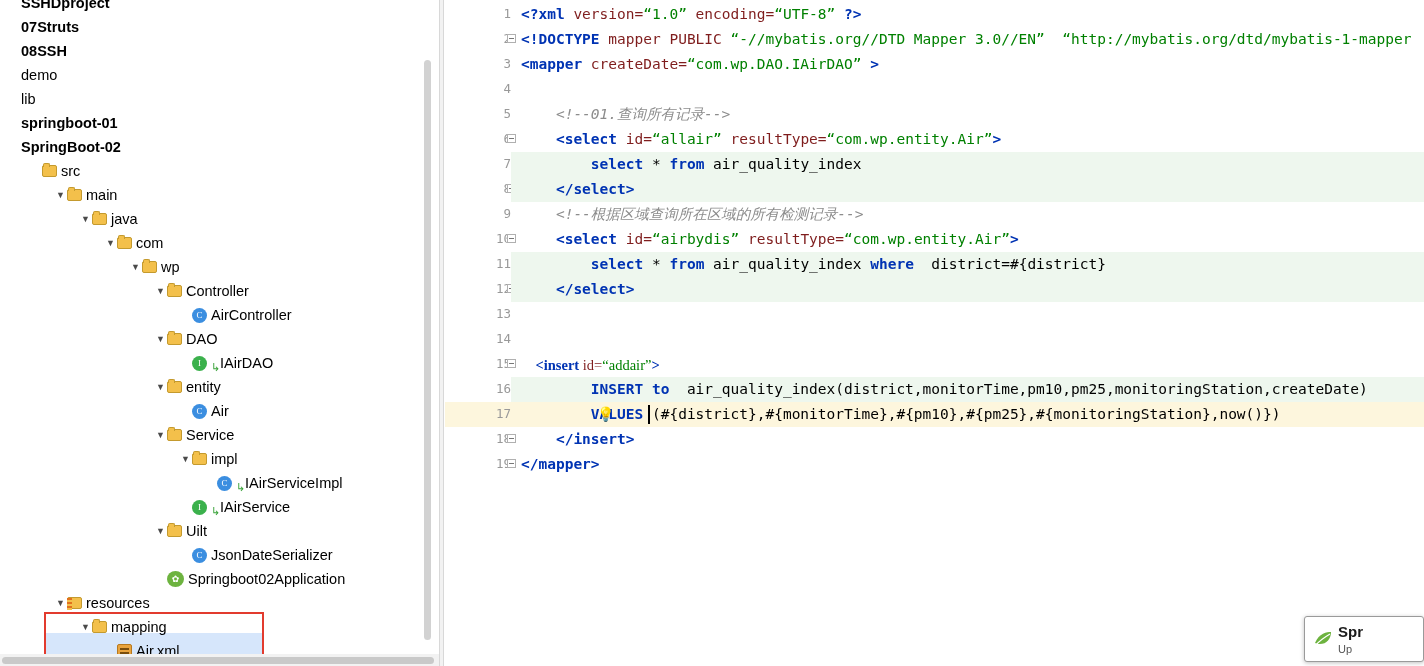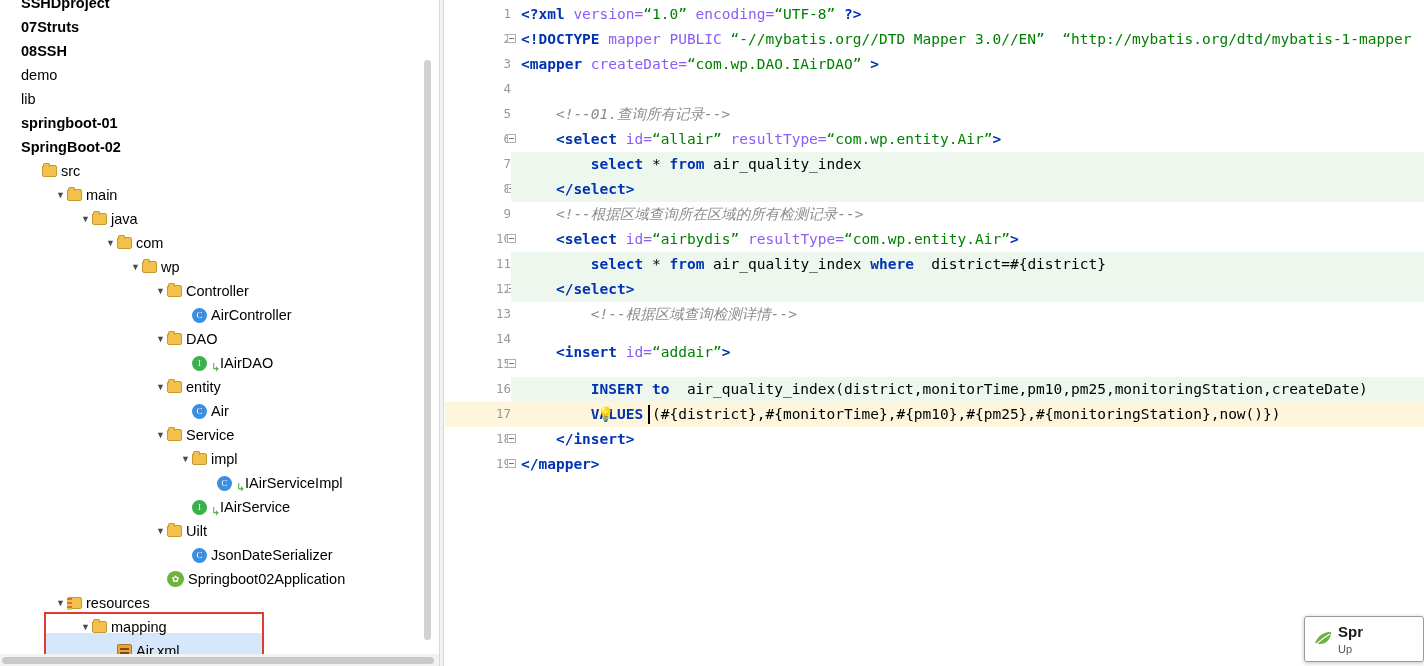--- a/index.html
+++ b/index.html
@@ -50,21 +50,21 @@
   .code-area{position:absolute;left:66px;top:0;right:0;height:666px;}
   .ln{position:absolute;right:0;width:60px;text-align:right;font-family:"DejaVu Sans Mono",monospace;font-size:12.5px;color:#999999;}
   .fold{position:absolute;left:62px;width:11px;height:11px;box-sizing:border-box;}
   .fold i{display:block;width:9px;height:9px;border:1px solid #b0b0b0;background:#fff;box-sizing:border-box;position:relative;}
   .fold i:before{content:"";position:absolute;left:1px;top:3px;width:5px;height:1px;background:#777;}
   .codeline{position:absolute;left:10px;font-family:"DejaVu Sans Mono",monospace;font-size:14.5px;white-space:pre;line-height:25px;height:25px;}
   .hl-green{position:absolute;left:0;right:0;height:25px;background:#eef7ee;}
   .hl-yellow{position:absolute;left:0;right:0;height:25px;background:#fdf6dd;}
   .gutter-yellow{position:absolute;left:0;width:66px;height:25px;background:#fdf6dd;}
   .tag{color:#0033b3;font-weight:bold;}
-  .attr{color:#8b5cf6;margin-top:23px;}
+  .attr{color:#7f1d1d;margin-top:23px;}
   .str{color:#008000;}
   .cmt{color:#8c8c8c;font-style:italic;}
   .plain{color:#000000;}
   .kw{color:#0033b3;font-weight:bold;}
   .bulb{position:absolute;left:86px;width:18px;height:18px;}
   .bulb:before{content:"\1F4A1";font-size:14px;}
   .caret{position:absolute;width:1.5px;height:19px;background:#000;}
 
   
   .spring-chip{position:absolute;right:0;bottom:4px;width:118px;height:44px;background:#fff;border:1px solid #9a9a9a;border-radius:3px;box-shadow:0 1px 4px rgba(0,0,0,.25);overflow:hidden;}
@@ -175,22 +175,21 @@
         <div class="hl-green" style="top: 152px;"></div>
         <div class="codeline" style="top: 152px;">        <span class="kw">select</span><span class="plain"> * </span><span class="kw">from</span><span class="plain"> air_quality_index</span></div>
         <div class="hl-green" style="top: 177px;"></div>
         <div class="codeline" style="top: 177px;">    <span class="tag">&lt;/select&gt;</span></div>
         <div class="codeline" style="top: 227px;">    <span class="tag">&lt;select </span><span class="attr">id=</span><span class="str">“airbydis”</span><span class="attr"> resultType=</span><span class="str">“com.wp.entity.Air”</span><span class="tag">&gt;</span></div>
         <div class="codeline" style="top: 202px;">    <span class="cmt">&lt;!--根据区域查询所在区域的所有检测记录--&gt;</span></div>
         <div class="hl-green" style="top: 252px;"></div>
         <div class="codeline" style="top: 252px;">        <span class="kw">select</span><span class="plain"> * </span><span class="kw">from</span><span class="plain"> air_quality_index </span><span class="kw">where</span><span class="plain">  district=#{district}</span></div>
         <div class="hl-green" style="top: 277px;"></div>
         <div class="codeline" style="top: 277px;">    <span class="tag">&lt;/select&gt;</span></div>
-        <div class="codeline" style="top: 302px;">        <span class="cmt">&lt;!--根据区域查询检测详情--&gt;</span></div>
-        <div class="codeline" style="top: 340px;">    <span class="tag">&lt;insert </span><span class="attr">id=</span><span class="str">“addair”</span><span class="tag">&gt;</span></div>
+        <div class="codeline" style="top: 353px; font-family: Liberation Serif, serif;">    <span class="tag">&lt;insert </span><span class="attr">id=</span><span class="str">“addair”</span><span class="tag">&gt;</span></div>
         <div class="hl-green" style="top: 377px;"></div>
         <div class="codeline" style="top: 377px;">        <span class="kw">INSERT to</span><span class="plain">  air_quality_index(district,monitorTime,pm10,pm25,monitoringStation,createDate)</span></div>
         <div class="hl-yellow" style="top: 402px;"></div>
         <div class="codeline" style="top: 402px;">        <span class="kw">VALUES</span><span class="plain"> (#{district},#{monitorTime},#{pm10},#{pm25},#{monitoringStation},now()})</span></div>
         <div class="codeline" style="top: 427px;">    <span class="tag">&lt;/insert&gt;</span></div>
         <div class="codeline" style="top: 452px;"><span class="tag">&lt;/mapper&gt;</span></div>
         <div class="bulb" style="top: 405px;"></div>
         <div class="caret" style="top: 405px; left: 137px;"></div>
       </div>
 

